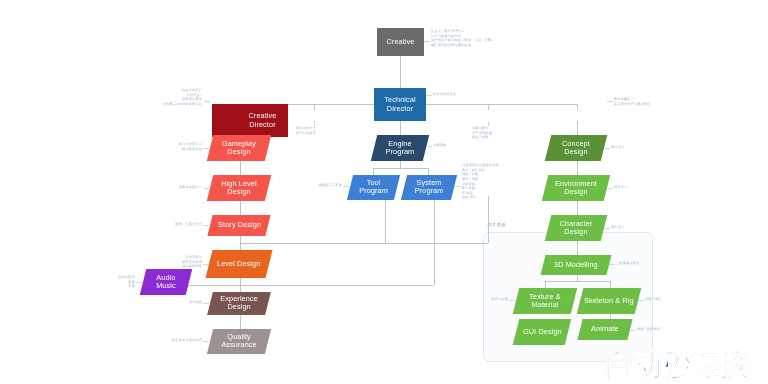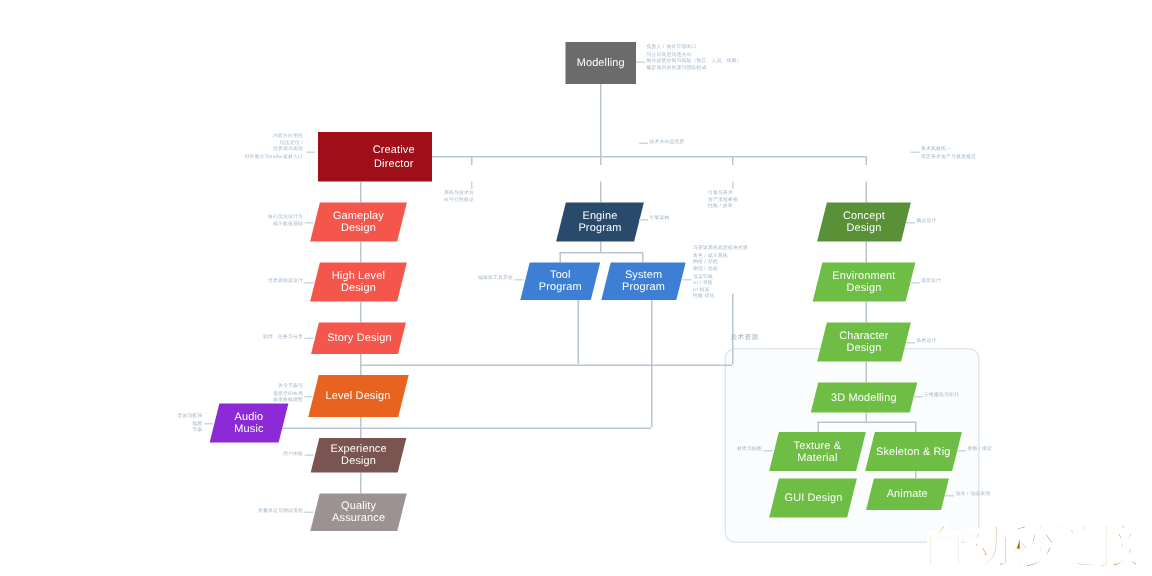--- a/index.html
+++ b/index.html
@@ -59,22 +59,22 @@
   .anno{
     position:absolute;font-size:3.2px;line-height:1.45;color:#9fb2c4;
     white-space:pre;letter-spacing:.15px;
   }
   .anno.r{text-align:left;}
   .anno.l{text-align:right;}
   .tick{position:absolute;background:#cbd8e2;}
 
   
   .watermark{
-    position:absolute;right:8px;bottom:4px;
-    font-size:30px;font-weight:bold;color:#a16207;
+    position:absolute;right:20px;bottom:4px;
+    font-size:30px;font-weight:bold;color:#0c4a6e;
     font-family:"DejaVu Sans",sans-serif;
     letter-spacing:-1px;line-height:1;
     -webkit-text-stroke:1px #ffffff;
     text-shadow:0 0 2px #ffffff;
   }
 </style>
 </head>
 <body>
 
 <div id="canvas">
@@ -150,28 +150,31 @@
   <div class="ln lnv" style="left:577px;top:161px;height:14px;"></div>
   <div class="ln lnv" style="left:577px;top:201px;height:14px;"></div>
   <div class="ln lnv" style="left:577px;top:241px;height:14px;"></div>
   <div class="ln lnv" style="left:577px;top:275px;height:6px;"></div>
   <div class="ln lnh" style="left:545px;top:281px;width:65px;"></div>
   <div class="ln lnv" style="left:545px;top:281px;height:7px;"></div>
   <div class="ln lnv" style="left:610px;top:281px;height:7px;"></div>
   <div class="ln lnv" style="left:610px;top:309px;height:10px;"></div>
 
   <div class="node rect n-producer" style="left:377px;top:28px;width:47px;height:28px;">
-    <span>Modelling</span>
-  </div>
-
-  <div class="node rect n-creative" style="left:212px;top:88px;width:76px;height:33px;padding-left:28px;">
+    <span>Creative</span>
+  </div>
+
+  <div class="node rect n-creative" style="left:212px;top:104px;width:76px;height:33px;padding-left:28px;">
     <span>Creative Director</span>
   </div>
 
 
+  <div class="node rect n-techdir" style="left:374px;top:88px;width:52px;height:33px;">
+    <span>Technical Director</span>
+  </div>
 
 
 
   <div class="node skew n-red" style="left:210px;top:135px;width:58px;height:26px;">
     <span>Gameplay Design</span>
   </div>
 
   <div class="node skew n-red" style="left:210px;top:175px;width:58px;height:26px;">
     <span>High Level Design</span>
   </div>

